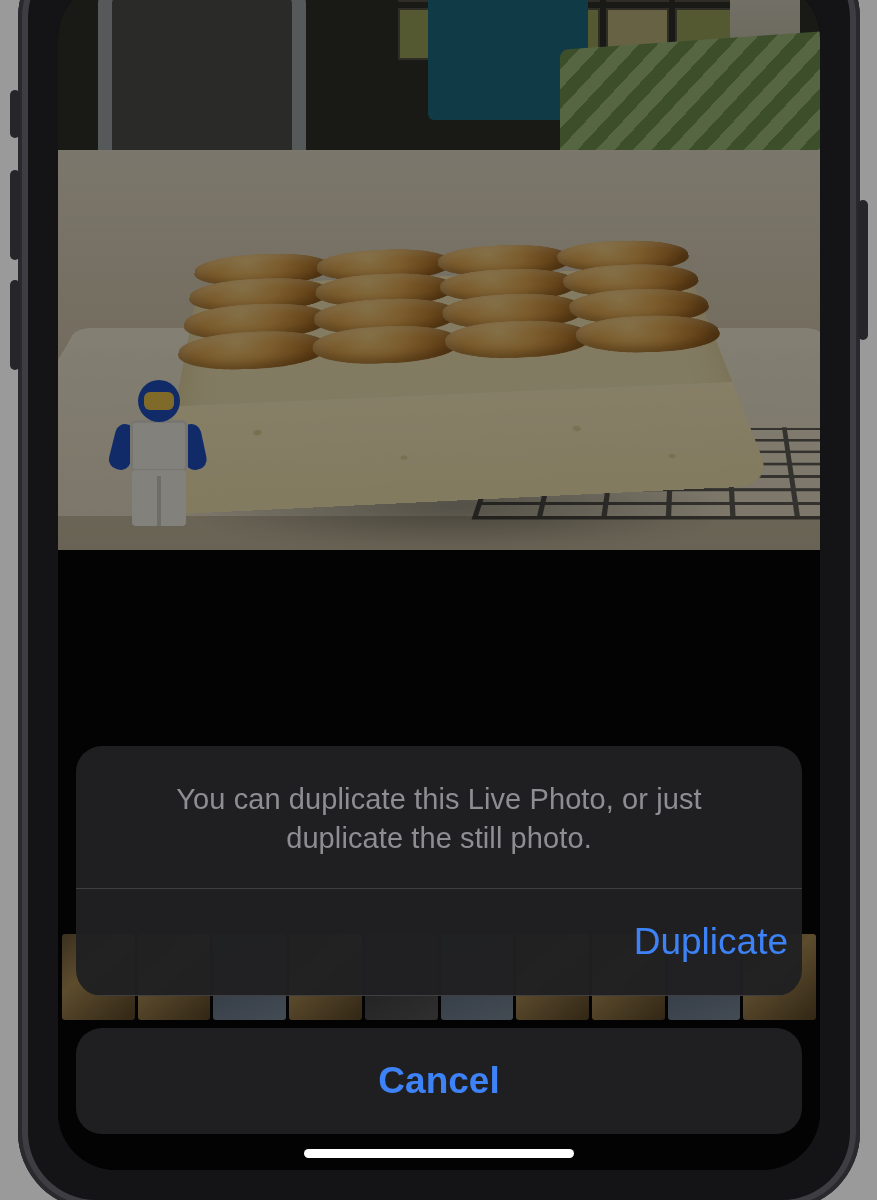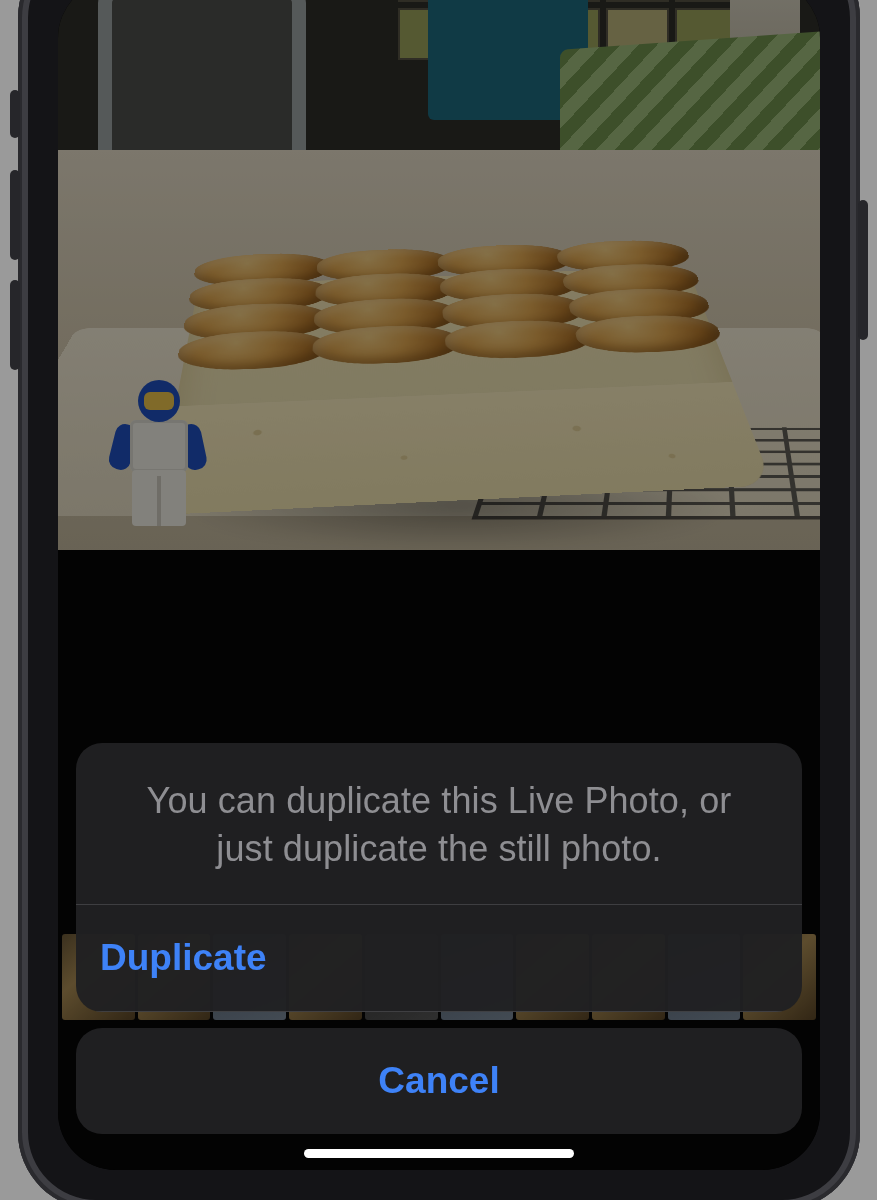--- a/index.html
+++ b/index.html
@@ -247,40 +247,40 @@
 
   .sheet-main {
     background: rgba(32,32,34,0.96);
     border-radius: 26px;
     overflow: hidden;
   }
   .sheet-header {
     color: #8e8e92;
     text-align: center;
     padding: 34px 44px 30px;
-    font-size: 36px;
+    font-size: 29px;
     line-height: 1.35;
     letter-spacing: 0.1px;
   }
   .sheet-divider {
     height: 1px;
     background: rgba(120,120,125,0.35);
   }
   .sheet-option {
     color: #3e82f7;
-    text-align: left;
-    padding: 32px 24px;
+    text-align: right;
+    padding: 32px 14px;
     font-size: 37px;
-    font-weight: 700;
+    font-weight: 400;
     cursor: pointer;
     position: relative;
   }
 
   .sheet-cancel {
-    margin-top: 16px;
+    margin-top: 32px;
     background: rgba(32,32,34,0.96);
     border-radius: 26px;
     color: #3e82f7;
     text-align: center;
     padding: 32px 10px;
     font-size: 37px;
     font-weight: 600;
     cursor: pointer;
   }
 

